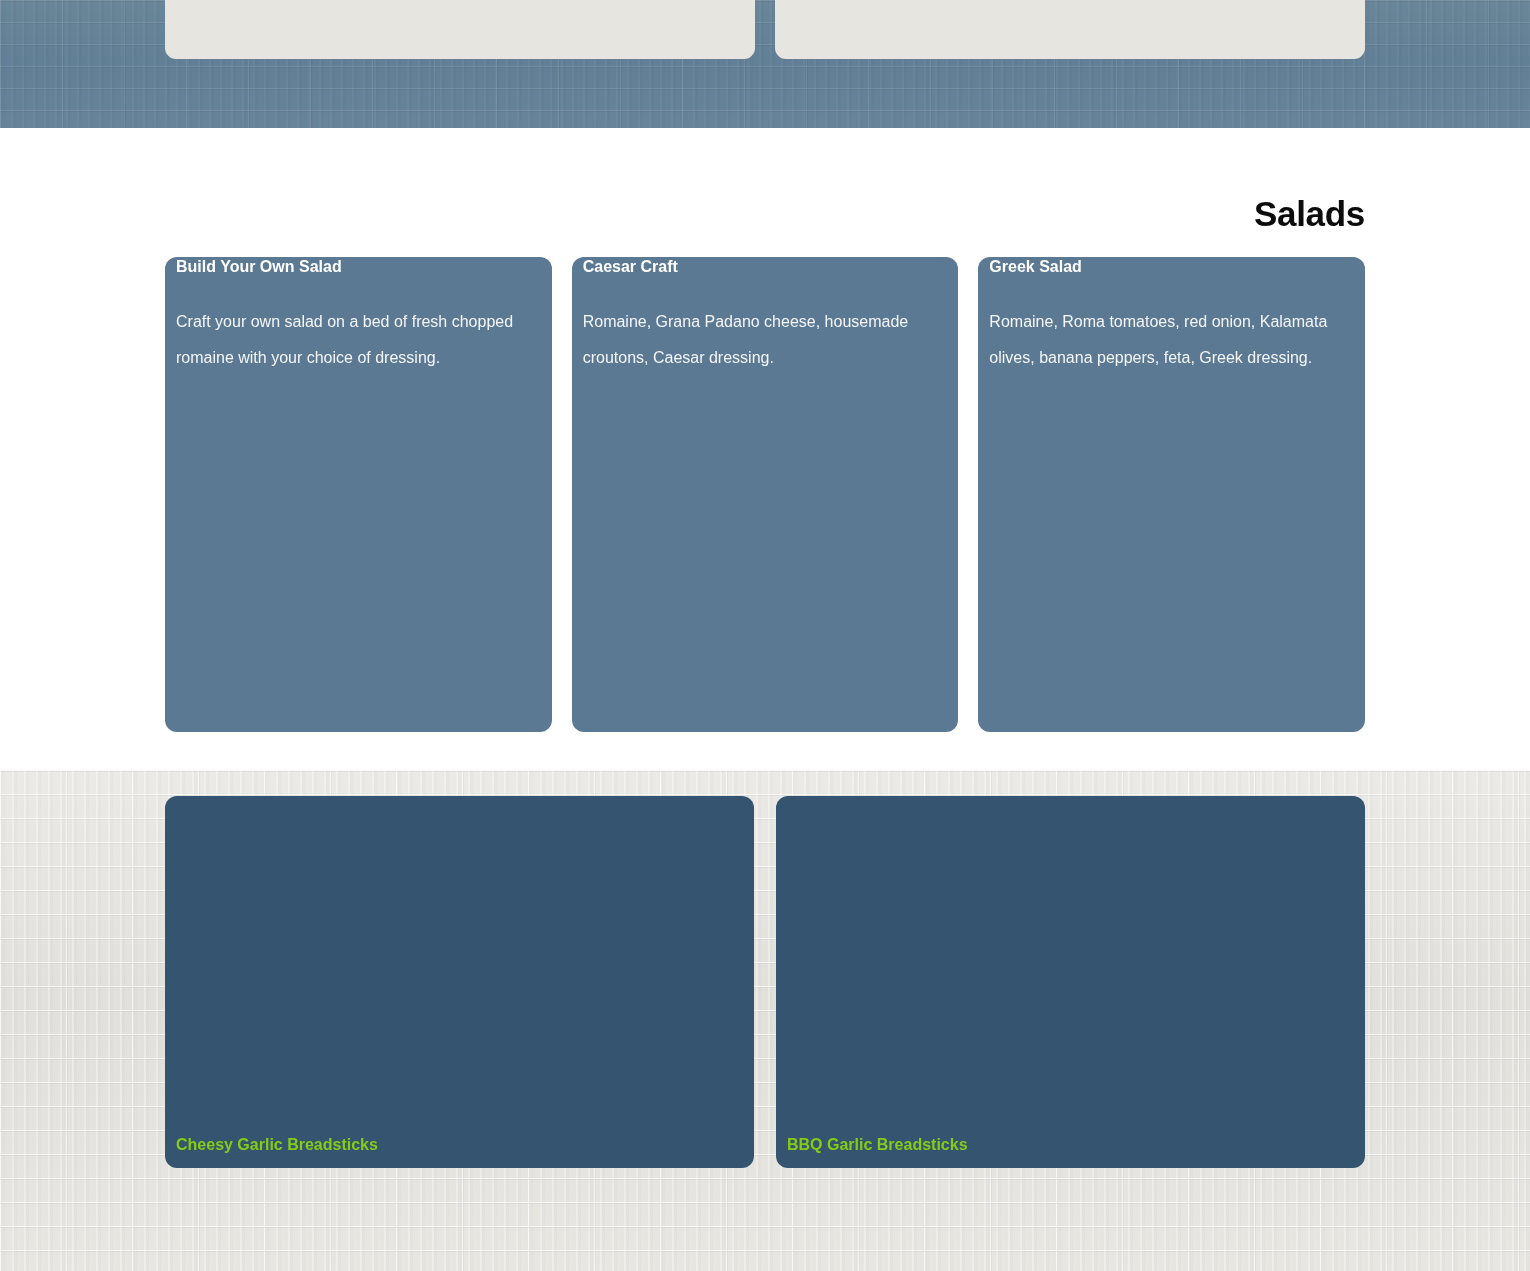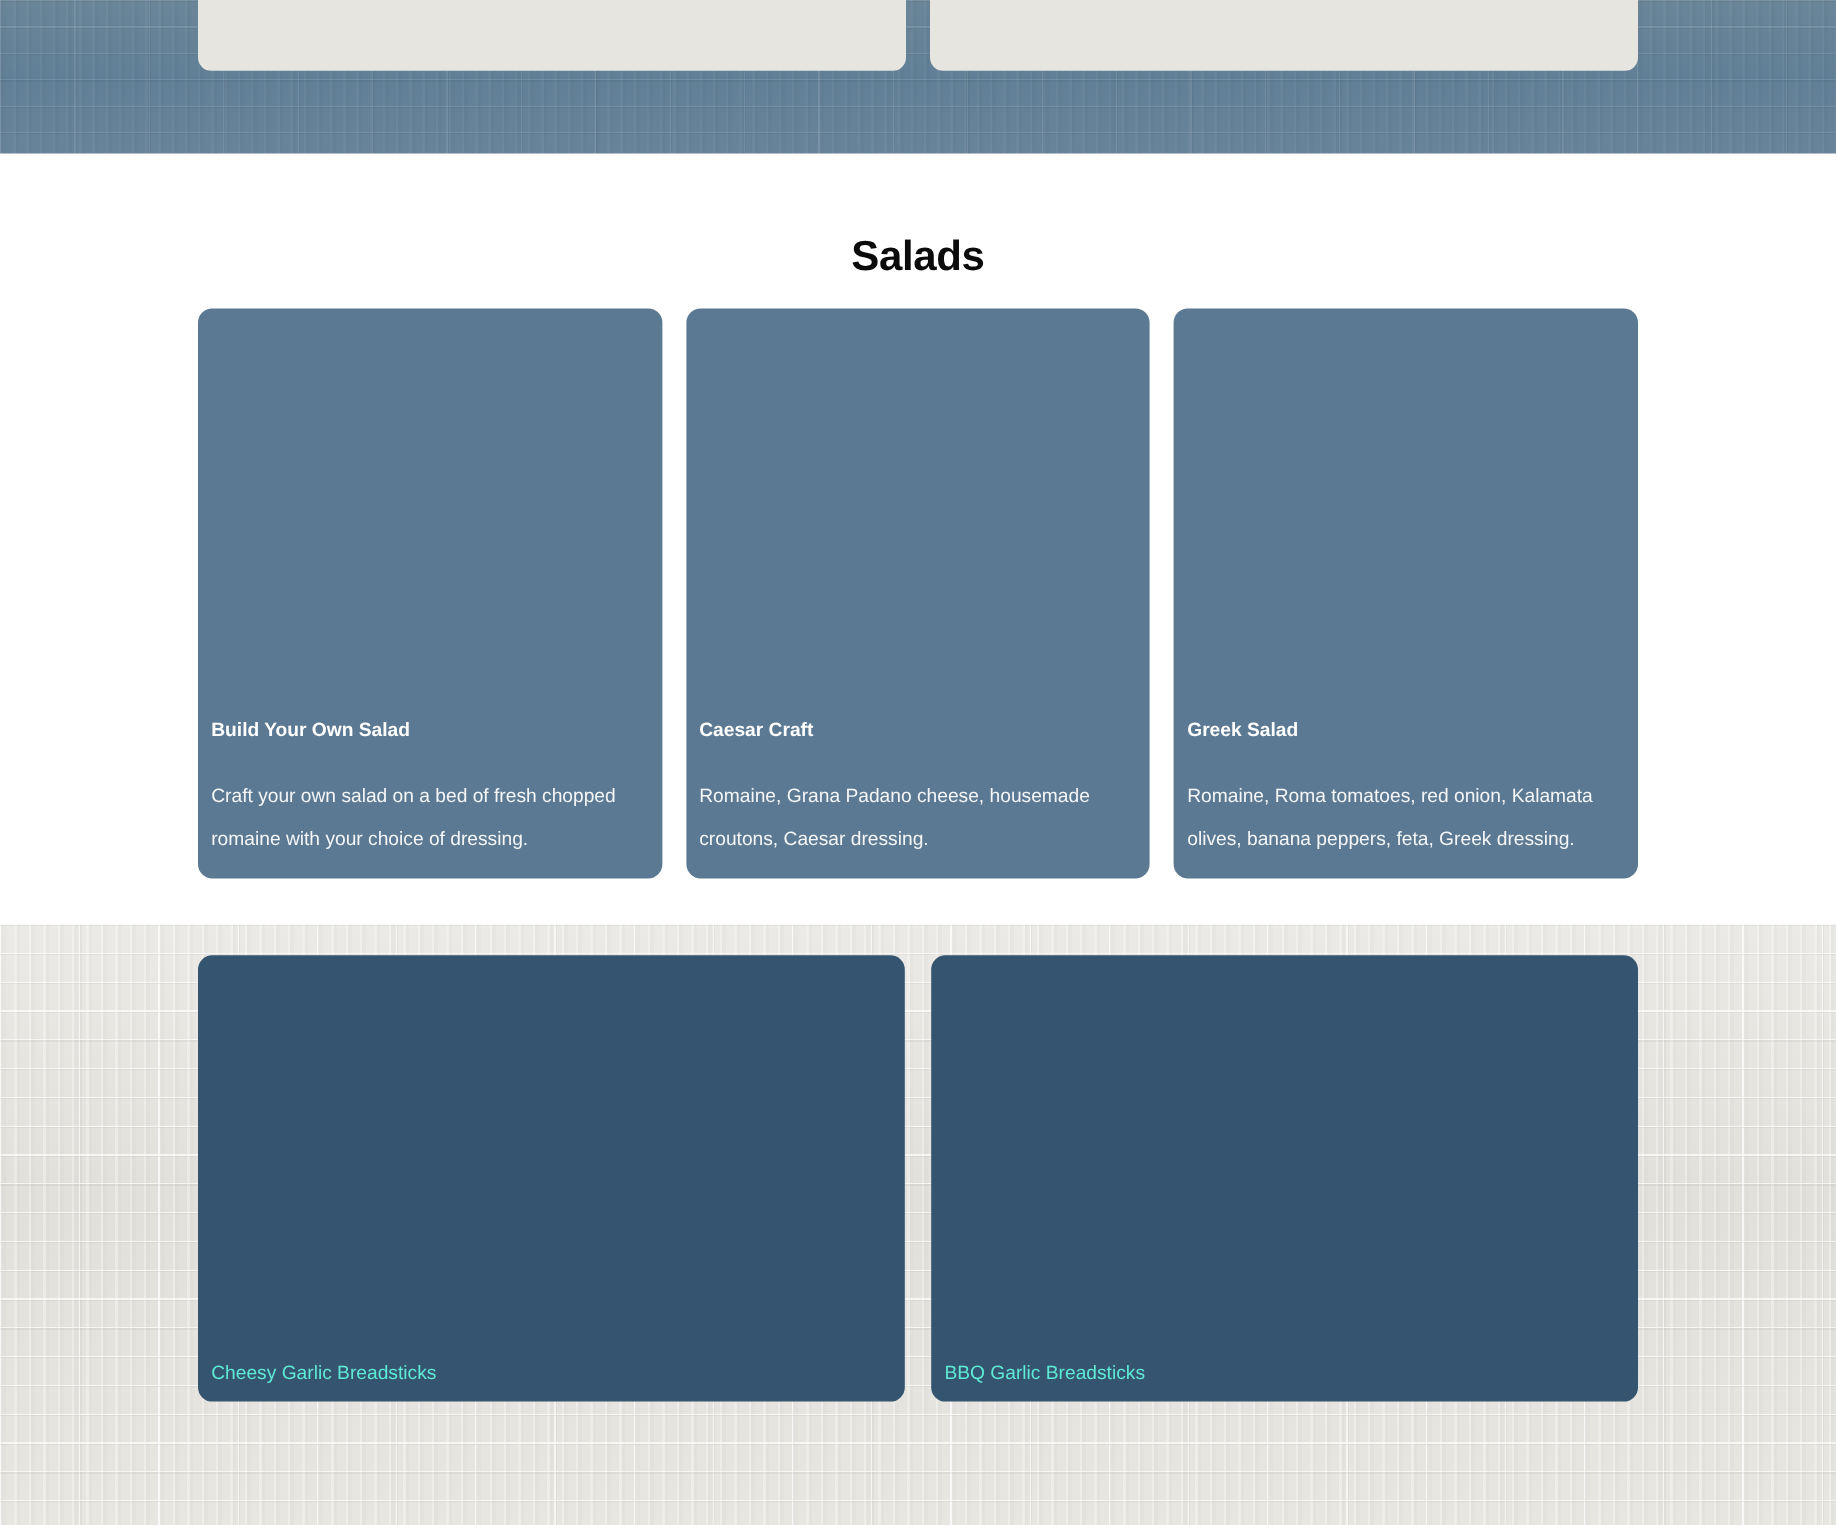--- a/index.html
+++ b/index.html
@@ -99,21 +99,21 @@
   #section-sides  { top: 770px; height: 501px; }
 
   .inner {
     position: relative;
     width: 1200px;
     margin: 0 auto;
     height: 100%;
   }
 
   .section-title {
-    text-align: center;
+    text-align: right;
     font-size: 35px;
     font-weight: bold;
     color: #0b0b0b;
     letter-spacing: -0.3px;
     line-height: 1;
   }
 
   #salads-title { padding-top: 68px; }
   #sides-title  { padding-top: 79px; }
 
@@ -148,21 +148,20 @@
   }
 
   
   .salad-card {
     flex: 1 1 0;
     background: #5b7992;
     border-radius: 12px;
     height: 475px;
     display: flex;
     flex-direction: column;
-    justify-content: flex-end;
     padding: 0 11px 14px 11px;
     color: #ffffff;
     overflow: hidden;
   }
   .salad-card .card-title {
     font-size: 16px;
     font-weight: bold;
     line-height: 1.2;
     margin-bottom: 28px;
     color: #ffffff;
@@ -182,23 +181,23 @@
     height: 372px;
     display: flex;
     flex-direction: column;
     justify-content: flex-end;
     padding: 0 11px 14px 11px;
     color: #ffffff;
     overflow: hidden;
   }
   .side-card .card-title {
     font-size: 16px;
-    font-weight: normal;
+    font-weight: bold;
     line-height: 1.2;
-    color: #5eead4;
+    color: #84cc16;
   }
 </style>
 </head>
 <body>
 
 <div class="page">
 
   <section class="section brick-dark" id="section-pizza">
     <div class="inner">
       <div class="card-row" id="pizza-row">

